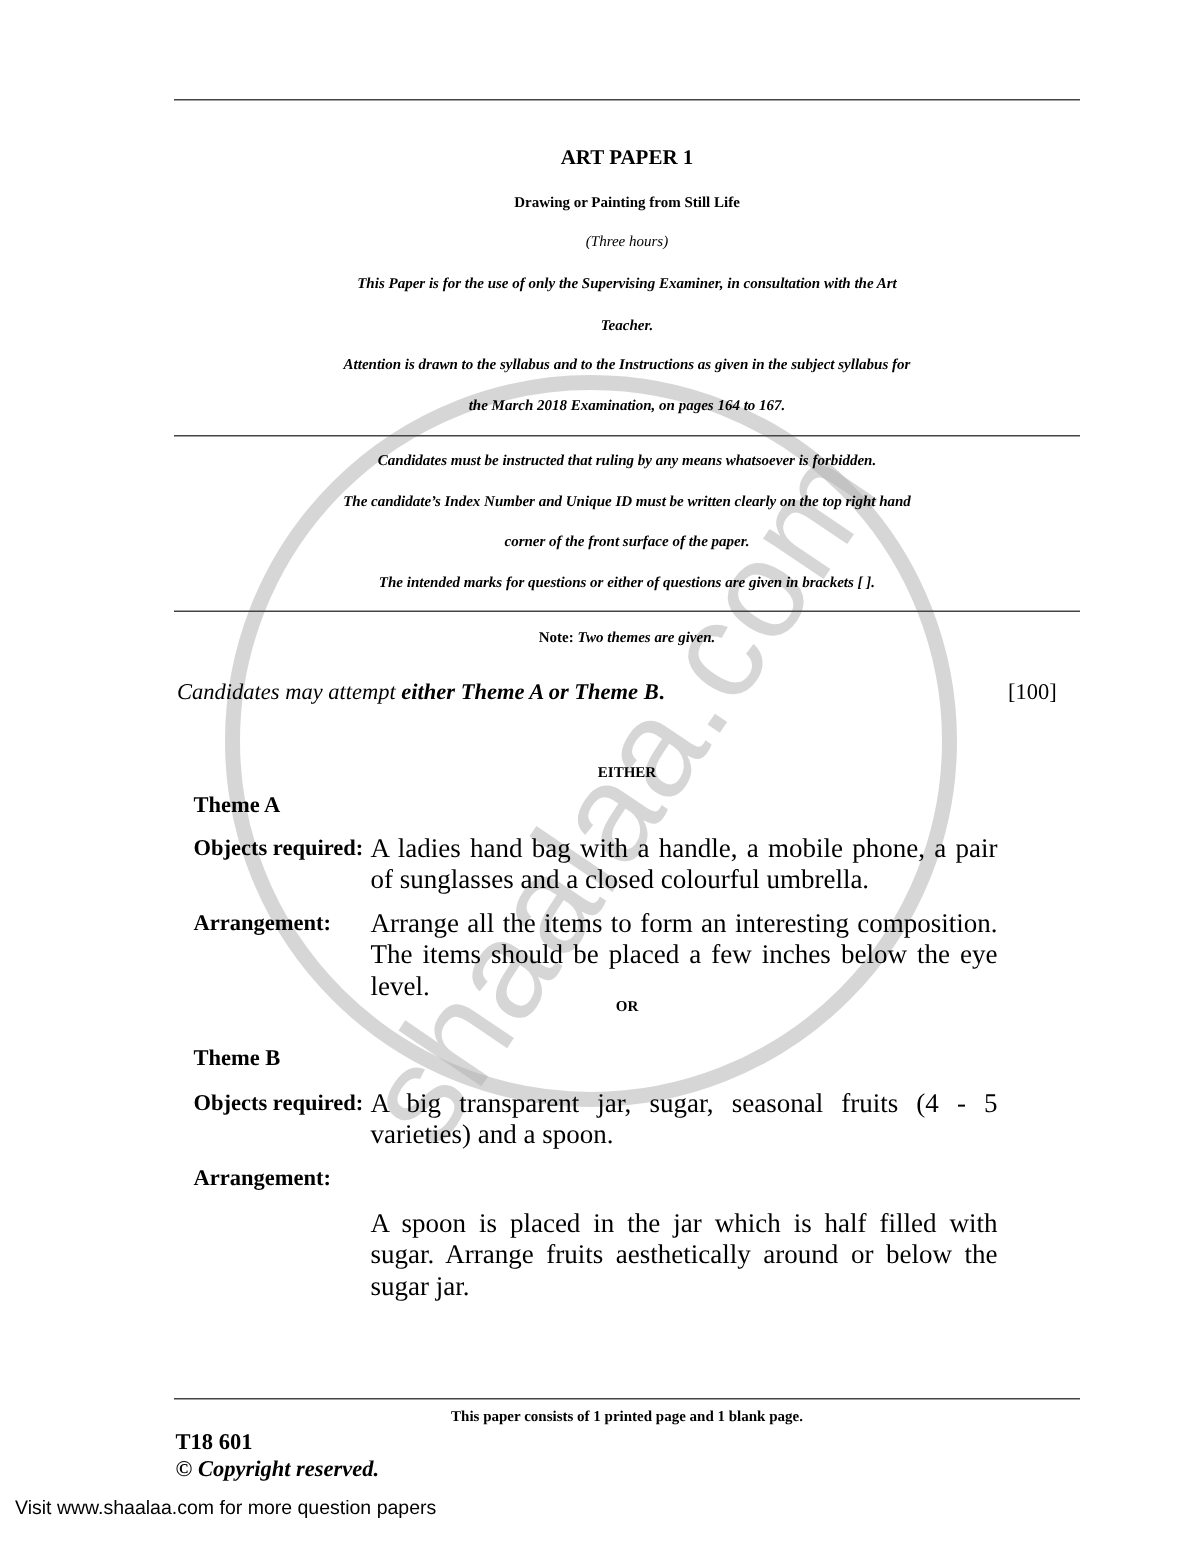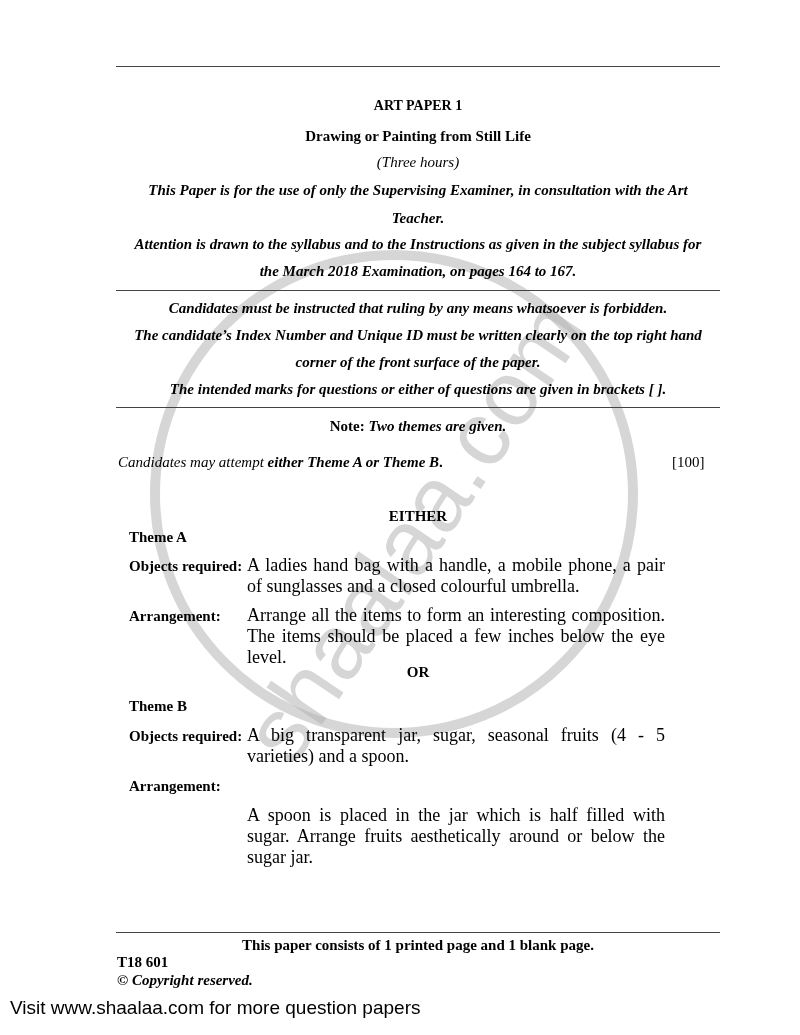--- a/index.html
+++ b/index.html
@@ -1,27 +1,27 @@
 <!DOCTYPE html>
 <html><head>
 <meta charset="utf-8">
 <style>
   html, body { margin:0; padding:0; background:#ffffff; }
   body { width:800px; height:1035px; position:relative; overflow:hidden; font-family:"Liberation Serif", serif; color:#000; }
   .rule { position:absolute; left:116px; width:604px; height:0; border-top:1.5px solid #444; }
-  .center { position:absolute; left:116px; width:604px; text-align:center; font-size:15px; line-height:18px; }
+  .center { position:absolute; left:116px; width:604px; text-align:center; font-size:10px; line-height:18px; }
   .bi { font-weight:bold; font-style:italic; }
   .b { font-weight:bold; }
   .i { font-style:italic; }
   .abs { position:absolute; font-size:15px; line-height:20px; }
   .label { position:absolute; left:129px; font-weight:bold; font-size:15px; line-height:20px; }
   .desc { position:absolute; left:247px; width:418px; font-size:18px; line-height:21px; text-align:justify; }
   .watermark-circle { position:absolute; left:150px; top:250px; width:488px; height:488px; border:10px solid rgba(180,180,180,0.55); border-radius:50%; box-sizing:border-box; pointer-events:none; }
   .watermark-text { position:absolute; left:160px; top:500px; width:480px; text-align:center; font-family:"Liberation Sans", sans-serif; font-size:92px; color:rgba(180,180,180,0.55); transform:rotate(-56deg); transform-origin:center center; pointer-events:none; letter-spacing:1px; }
-  .footer-visit { position:absolute; left:10px; top:997px; font-family:"Liberation Sans", sans-serif; font-size:19px; color:#000; }
+  .footer-visit { position:absolute; left:10px; top:997px; font-family:"Liberation Sans", sans-serif; font-size:13px; color:#000; }
 </style>
 </head>
 <body>
 
 <div class="watermark-circle"></div>
 <div class="watermark-text">shaalaa.com</div>
 
 <div class="rule" style="top:66px;"></div>
 
 <div class="center b" style="top:95px; font-size:14px; line-height:22px;">ART PAPER 1</div>

